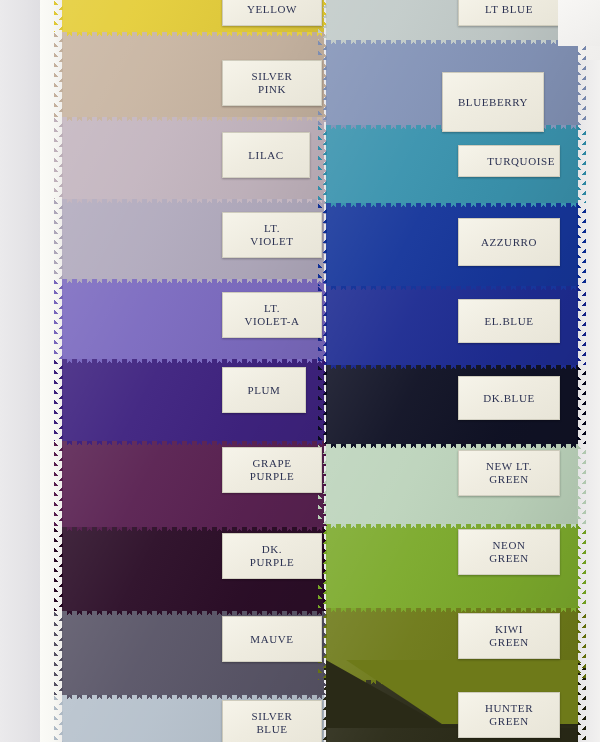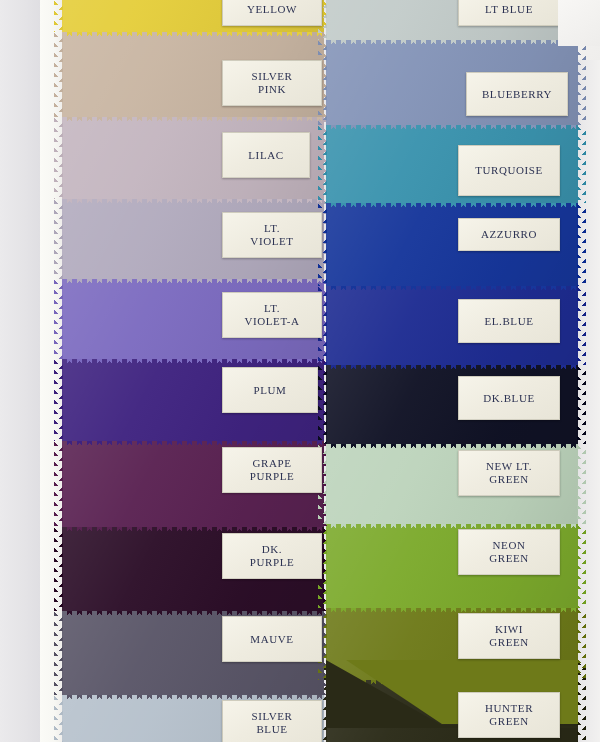--- a/index.html
+++ b/index.html
@@ -226,21 +226,21 @@
         <div class="teeth-left" style="background:linear-gradient(-45deg,#b0bbc6 25%, transparent 25.5%) 0 0/9px 10px repeat-y,linear-gradient(45deg,#b0bbc6 25%, transparent 25.5%) 0 5px/9px 10px repeat-y;"></div>
       </div>
       <div class="label" style="top: -8px; height: 34px; left: 160px; width: 100px; z-index: 60;"><span class="txt">YELLOW</span></div>
       <div class="label" style="top: 60px; height: 46px; left: 160px; width: 100px; z-index: 61;"><span class="txt">SILVER
 PINK</span></div>
       <div class="label" style="top: 132px; height: 46px; left: 160px; width: 88px; z-index: 62;"><span class="txt">LILAC</span></div>
       <div class="label" style="top: 212px; height: 46px; left: 160px; width: 100px; z-index: 63;"><span class="txt">LT.
 VIOLET</span></div>
       <div class="label" style="top: 292px; height: 46px; left: 160px; width: 100px; z-index: 64;"><span class="txt">LT.
 VIOLET-A</span></div>
-      <div class="label" style="top: 367px; height: 46px; left: 160px; width: 96px; z-index: 65;"><span class="txt">PLUM</span></div>
+      <div class="label" style="top: 367px; height: 46px; left: 160px; width: 84px; z-index: 65;"><span class="txt">PLUM</span></div>
       <div class="label" style="top: 447px; height: 46px; left: 160px; width: 100px; z-index: 66;"><span class="txt">GRAPE
 PURPLE</span></div>
       <div class="label" style="top: 533px; height: 46px; left: 160px; width: 100px; z-index: 67;"><span class="txt">DK.
 PURPLE</span></div>
       <div class="label" style="top: 616px; height: 46px; left: 160px; width: 100px; z-index: 68;"><span class="txt">MAUVE</span></div>
       <div class="label" style="top: 700px; height: 46px; left: 160px; width: 100px; z-index: 69;"><span class="txt">SILVER
 BLUE</span></div>
     </div>
   <div class="column" id="col-right">
       <div class="swatch" style="top: -42px; height: 82px; z-index: 20;">
@@ -316,23 +316,23 @@
         <div class="teeth-left" style="background:linear-gradient(-45deg,#687413 25%, transparent 25.5%) 0 0/9px 10px repeat-y,linear-gradient(45deg,#687413 25%, transparent 25.5%) 0 5px/9px 10px repeat-y;"></div>
       </div>
       <div class="swatch" style="top: 660px; height: 92px; z-index: 2;">
         <div class="body" style="background: rgb(42, 42, 23);">
           <div class="sheen"></div>
         </div>
         <div class="teeth-right" style="background:linear-gradient(-45deg,#1e1e0b 25%, transparent 25.5%) 0 0/9px 10px repeat-y,linear-gradient(45deg,#1e1e0b 25%, transparent 25.5%) 0 5px/9px 10px repeat-y;"></div>
         <div class="teeth-left" style="background:linear-gradient(-45deg,#242411 25%, transparent 25.5%) 0 0/9px 10px repeat-y,linear-gradient(45deg,#242411 25%, transparent 25.5%) 0 5px/9px 10px repeat-y;"></div>
       </div>
       <div class="label" style="top: -8px; height: 34px; left: 132px; width: 102px; z-index: 60;"><span class="txt">LT BLUE</span></div>
-      <div class="label" style="top: 72px; height: 44px; left: 140px; width: 102px; z-index: 61;"><span class="txt">BLUEBERRY</span></div>
-      <div class="label" style="top: 145px; height: 51px; left: 132px; width: 102px; z-index: 62;"><span class="txt">TURQUOISE</span></div>
-      <div class="label" style="top: 218px; height: 33px; left: 132px; width: 102px; z-index: 63;"><span class="txt">AZZURRO</span></div>
+      <div class="label" style="top: 72px; height: 60px; left: 116px; width: 102px; z-index: 61;"><span class="txt">BLUEBERRY</span></div>
+      <div class="label" style="top: 145px; height: 32px; left: 132px; width: 102px; z-index: 62; justify-content: flex-end;"><span class="txt">TURQUOISE</span></div>
+      <div class="label" style="top: 218px; height: 48px; left: 132px; width: 102px; z-index: 63;"><span class="txt">AZZURRO</span></div>
       <div class="label" style="top: 299px; height: 44px; left: 132px; width: 102px; z-index: 64;"><span class="txt">EL.BLUE</span></div>
       <div class="label" style="top: 376px; height: 44px; left: 132px; width: 102px; z-index: 65;"><span class="txt">DK.BLUE</span></div>
       <div class="label" style="top: 450px; height: 46px; left: 132px; width: 102px; z-index: 66;"><span class="txt">NEW LT.
 GREEN</span></div>
       <div class="label" style="top: 529px; height: 46px; left: 132px; width: 102px; z-index: 67;"><span class="txt">NEON
 GREEN</span></div>
       <div class="label" style="top: 613px; height: 46px; left: 132px; width: 102px; z-index: 68;"><span class="txt">KIWI
 GREEN</span></div>
       <div class="label" style="top: 692px; height: 46px; left: 132px; width: 102px; z-index: 69;"><span class="txt">HUNTER
 GREEN</span></div>

